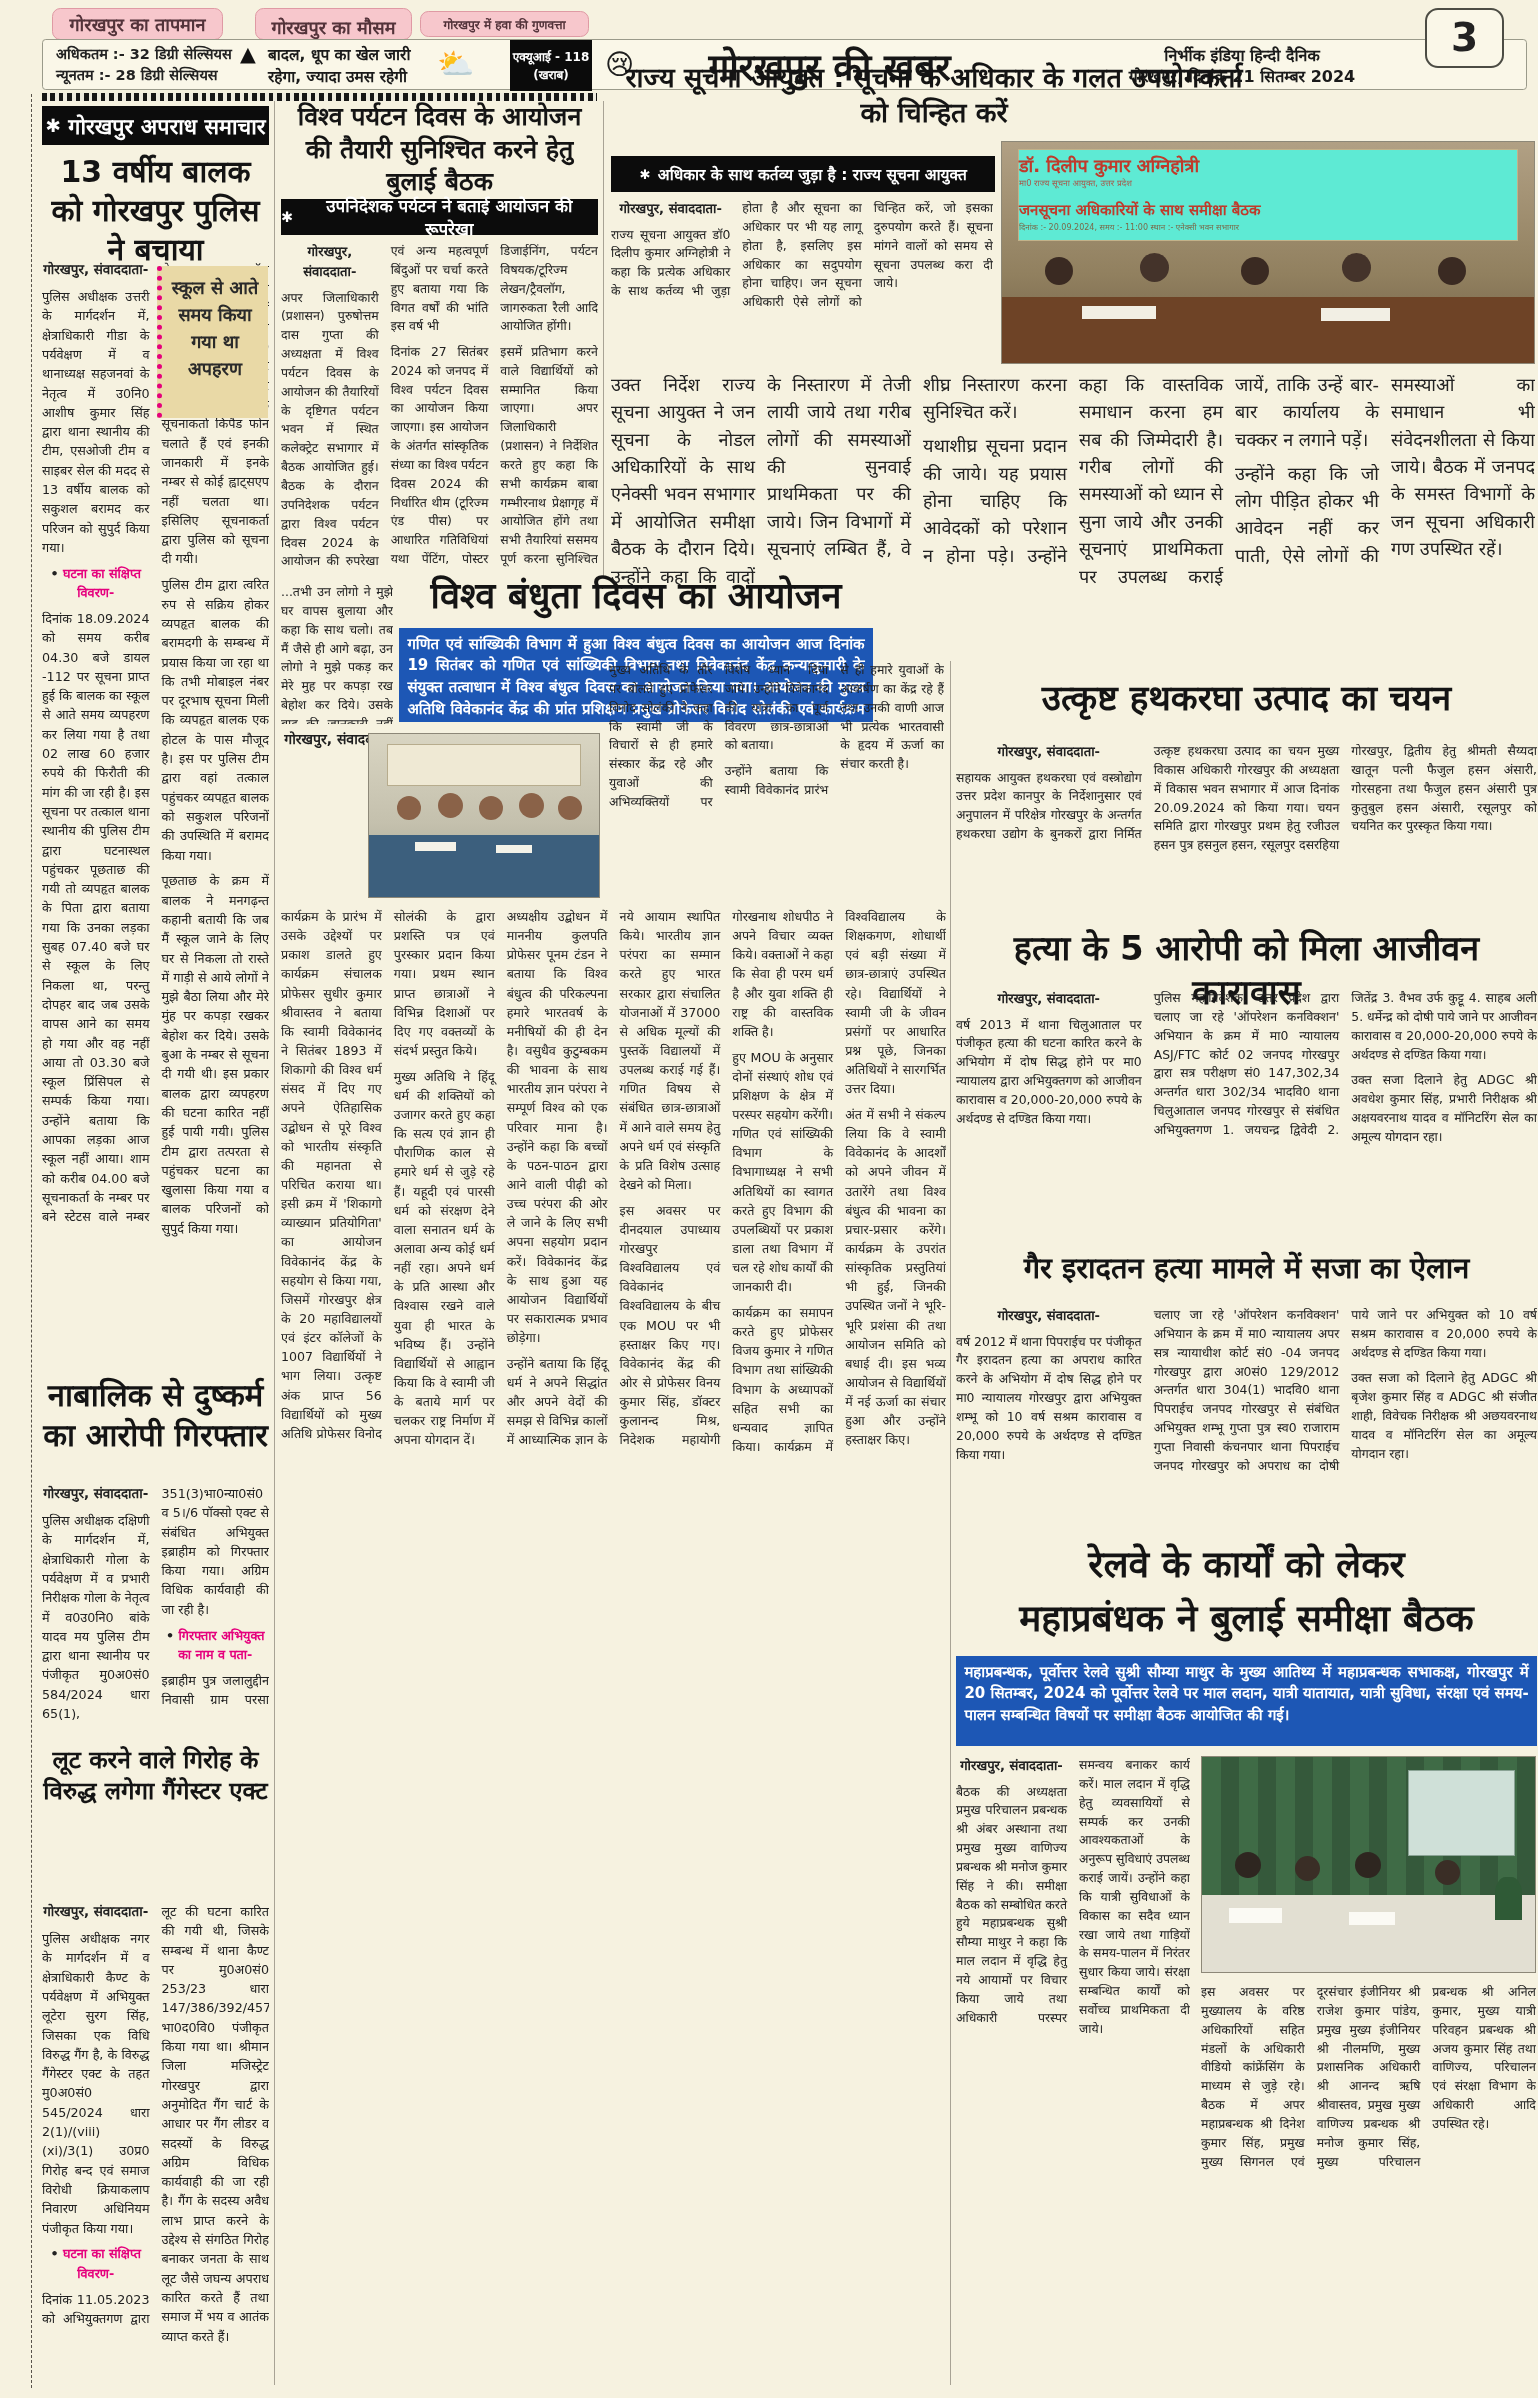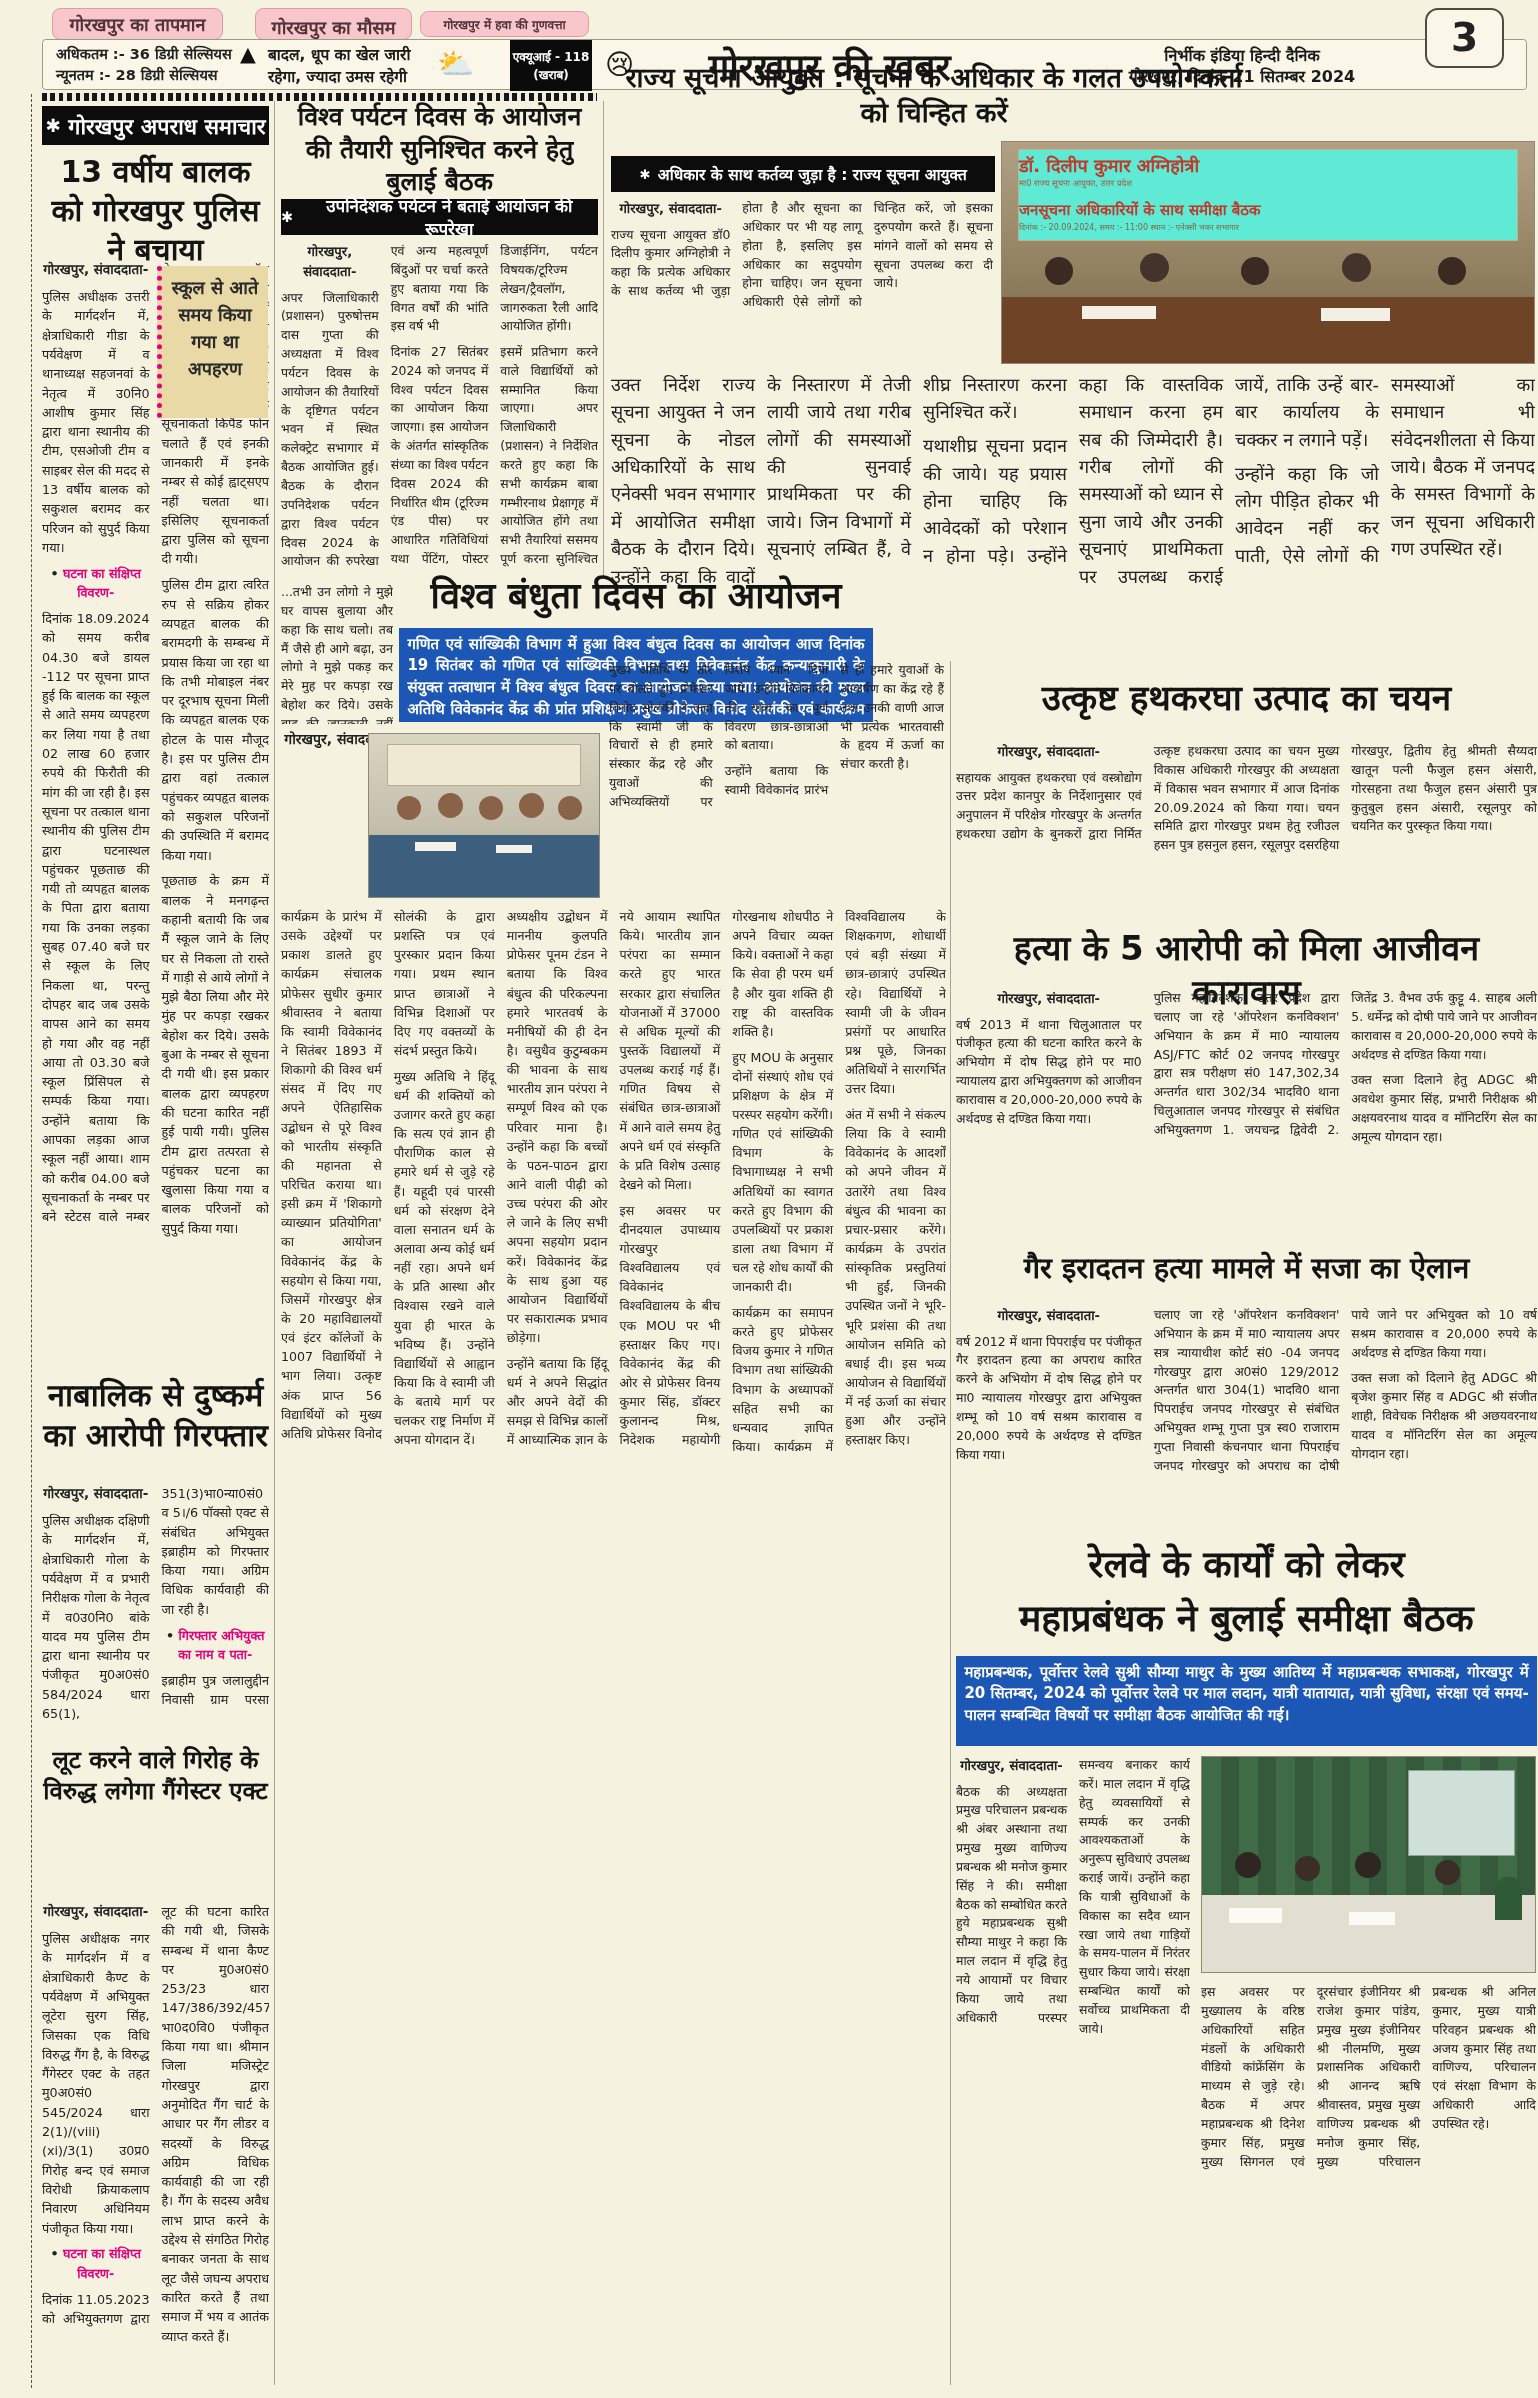--- a/index.html
+++ b/index.html
@@ -61,21 +61,21 @@
   </div>
 <div class="abs plabel" style="left:255px;top:7.5px;width:157px;height:32px;font-size:18px;align-items:flex-end;">
     <span>गोरखपुर का मौसम</span>
   </div>
 <div class="abs plabel" style="left:420px;top:11.2px;width:169px;height:26px;font-size:12px;">
     <span>गोरखपुर में हवा की गुणवत्ता</span>
   </div>
 
 <div class="abs strip" style="left:42px;top:39px;width:1485px;height:51px;">
   <div class="abs" style="left:13px;top:3.7px;font-size:14.5px;font-weight:bold;line-height:1.5;color:#222;">
-    <div>अधिकतम :-  36 डिग्री सेल्सियस</div>
+    <div>अधिकतम :-  32 डिग्री सेल्सियस</div>
     <div>न्यूनतम   :-  28 डिग्री सेल्सियस</div>
   </div>
   <div class="abs" style="left:197px;top:1.9px;font-size:20.6px;color:#111;">▲</div>
   <div class="abs" style="left:225px;top:3.7px;font-size:15.5px;font-weight:bold;line-height:1.45;color:#1a1a1a;">
     <div>बादल, धूप का खेल जारी</div>
     <div>रहेगा, ज्यादा उमस रहेगी</div>
   </div>
   <div class="abs" style="left:394px;top:5.6px;font-size:30px;">⛅</div>
   <div class="abs" style="left:467px;top:0;width:82px;height:51px;background:#0b0b0b;color:#fff;font-weight:bold;text-align:center;font-size:12px;display:flex;flex-direction:column;justify-content:center;gap:1.9px;">
     <div>एक्यूआई - 118</div>

